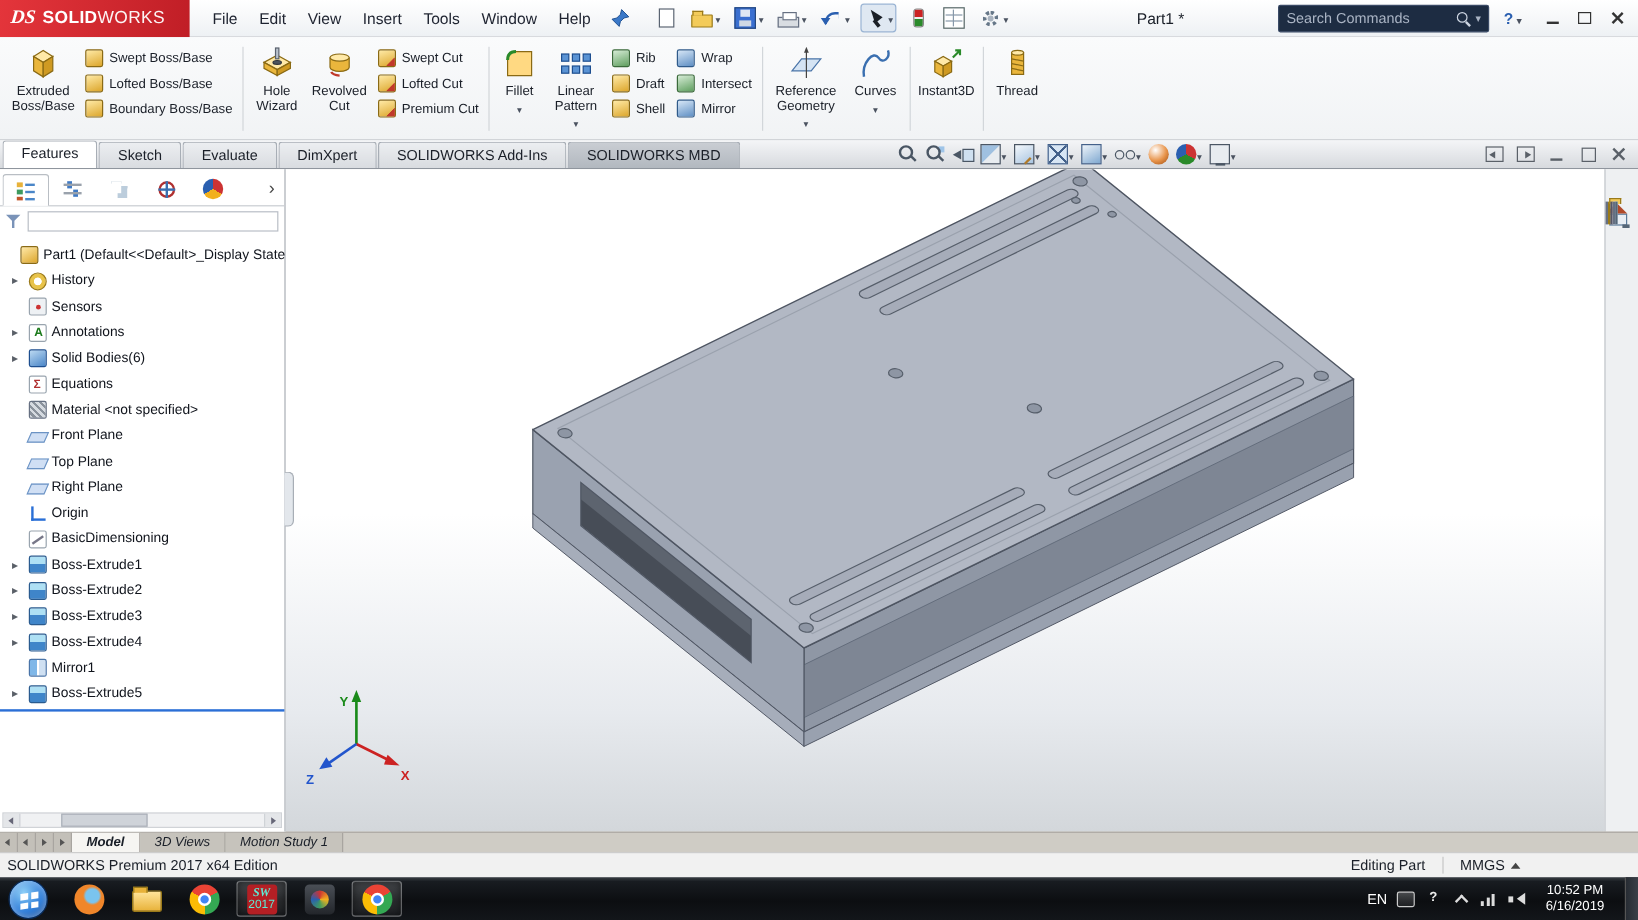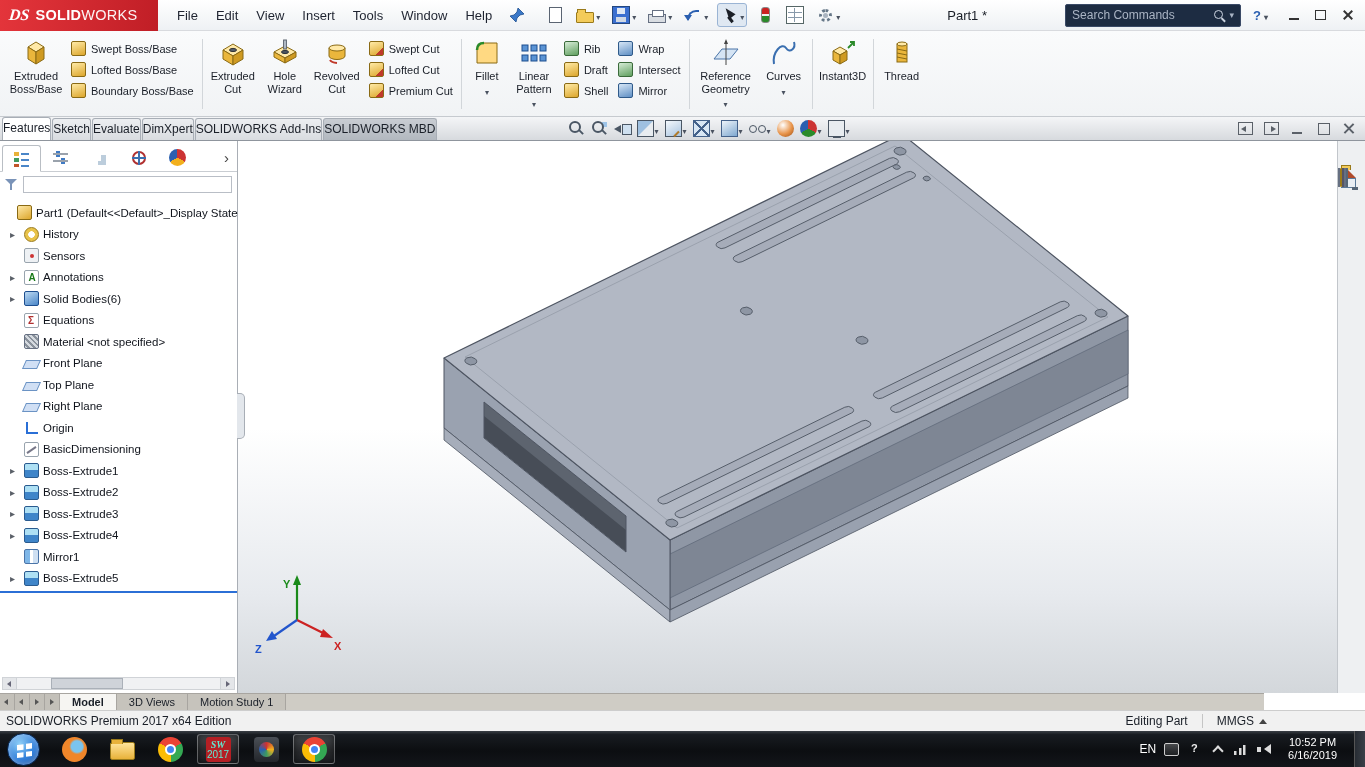--- a/index.html
+++ b/index.html
@@ -78,21 +78,21 @@
     background:linear-gradient(160deg,#ffeaa6,#dca62c); position:relative; }
   .sic.cut::after { content:""; position:absolute; right:0; bottom:0; width:7px; height:7px;
     background:linear-gradient(135deg,transparent 45%,#c0392b 50%); }
   .sic.g { background:linear-gradient(160deg,#d6ecd6,#5f9f5f); border-color:#3a6a3a; }
   .sic.b { background:linear-gradient(160deg,#d6e6f6,#5f8fc4); border-color:#2f5a8a; }
 
   
   #tabbar { position:absolute; top:117px; left:0; width:1365px; height:24px;
     background:linear-gradient(#f4f5f7,#d7dade); border-bottom:1px solid #8f959d;
     display:flex; align-items:flex-end; padding-left:2px; }
-  .rtab { height:22px; line-height:21px; padding:0 0; font-size:12px; color:#1a1f28; white-space:nowrap;
+  .rtab { height:22px; line-height:21px; padding:0 15px; font-size:12px; color:#1a1f28; white-space:nowrap;
     background:linear-gradient(#eceef1,#d9dce0); border:1px solid #a8aeb6; border-bottom:none; border-radius:3px 3px 0 0; margin-right:1px; }
   .rtab.active { background:#fff; height:23px; }
   .rtab.dark { background:linear-gradient(#c9cdd3,#b2b8bf); }
   .hud { display:flex; align-items:center; gap:2px; margin-left:128px; align-self:center; }
   .hudbtn { display:flex; align-items:center; gap:1px; padding:1px 2px; border-radius:2px; }
   .hic { width:17px; height:17px; position:relative; flex:none; }
   .hic.zoom-fit::before, .hic.zoom-area::before { content:""; position:absolute; left:1px; top:1px; width:8px; height:8px;
     border:2px solid #4a5664; border-radius:50%; }
   .hic.zoom-fit::after, .hic.zoom-area::after { content:""; position:absolute; left:10px; top:11px; width:6px; height:2px;
     background:#4a5664; transform:rotate(45deg); }
@@ -207,21 +207,21 @@
   .tp.file-explorer { height:13px; margin-top:9px; background:#f3cb5a; border:1px solid #9a7a1a; border-radius:1px; }
   .tp.file-explorer::before { content:""; position:absolute; top:-4px; left:0; width:8px; height:4px; background:#f3cb5a; border:1px solid #9a7a1a; border-bottom:none; }
   .tp.view-palette { background:linear-gradient(#9ecaf0 0 55%,#7aba6a 55%); border:1px solid #556; }
   .tp.appearances { border-radius:50%; background:radial-gradient(circle at 35% 30%,#fff,#e8823a 55%,#8a3a10); }
   .tp.custom-properties { background:#fff; border:1px solid #667082; }
   .tp.custom-properties::after { content:""; position:absolute; inset:3px; background:repeating-linear-gradient(#99a4ae 0 1.5px,transparent 1.5px 4.5px); }
   .tp.forum { height:13px; margin-top:4px; border:1.5px solid #567; background:#cfe4f4; }
   .tp.forum::after { content:""; position:absolute; left:5px; bottom:-4px; width:6px; height:3px; background:#567; }
 
   
-  #doc-tabs { position:absolute; top:693px; left:0; width:1264px; height:17px; background:#cfccc5; border-top:1px solid #a8a5a0; display:flex; align-items:stretch; }
+  #doc-tabs { position:absolute; top:693px; left:0; width:1365px; height:17px; background:#cfccc5; border-top:1px solid #a8a5a0; display:flex; align-items:stretch;font-style:italic; }
   .dt-nav { width:15px; background:#c3c0b9; border-right:1px solid #a8a5a0; position:relative; }
   .dt-nav.l::before { content:""; position:absolute; left:4px; top:5px; border-top:3px solid transparent; border-bottom:3px solid transparent; border-right:4px solid #555; }
   .dt-nav.r::before { content:""; position:absolute; left:5px; top:5px; border-top:3px solid transparent; border-bottom:3px solid transparent; border-left:4px solid #555; }
   .doc-tab { padding:0 12px; font-size:11px; display:flex; align-items:center; background:#c6c3bc; border-right:1px solid #a8a5a0; color:#1a1f28; white-space:nowrap; }
   .doc-tab.active { background:#f6f5f2; font-weight:bold; }
   #statusbar { position:absolute; top:710px; left:0; width:1365px; height:21px; background:#f1f1f1; border-top:1px solid #cdcdcd;
     display:flex; align-items:center; font-size:12px; color:#1a1f28; padding:0 6px; }
   .sb-right { margin-left:auto; display:flex; align-items:center; gap:14px; margin-right:92px; }
   .sb-sep { width:1px; height:14px; background:#c5c5c5; }
   .units { display:flex; align-items:center; gap:5px; }
@@ -364,31 +364,20 @@
     <span class="rb-small">
         <span class="sic"></span>
         <span>Lofted Boss/Base</span>
       </span>
     <span class="rb-small">
         <span class="sic"></span>
         <span>Boundary Boss/Base</span>
       </span>
   </div>
   <div class="rb-sep"></div>
-  <div class="rb-large w54">
-    <span class="rbi">
-        <svg viewBox="0 0 30 30">
-      <polygon points="5,12 15,6 25,12 15,18" fill="#ffe9a8" stroke="#8a6a14"></polygon>
-      <polygon points="5,12 15,18 15,27 5,21" fill="#eab63c" stroke="#8a6a14"></polygon>
-      <polygon points="25,12 15,18 15,27 25,21" fill="#cf9a22" stroke="#8a6a14"></polygon>
-      <ellipse cx="15" cy="12" rx="3.5" ry="1.6" fill="#555e6a" stroke="#333"></ellipse>
-        </svg>
-      </span>
-    <span class="rb-label">Extruded Cut</span>
-  </div>
   <div class="rb-large w50">
     <span class="rbi">
         <svg viewBox="0 0 30 30">
       <polygon points="4,14 15,8 26,14 15,20" fill="#ffe9a8" stroke="#8a6a14"></polygon>
       <polygon points="4,14 15,20 15,25 4,19" fill="#eab63c" stroke="#8a6a14"></polygon>
       <polygon points="26,14 15,20 15,25 26,19" fill="#cf9a22" stroke="#8a6a14"></polygon>
       <ellipse cx="15" cy="14" rx="3.5" ry="1.6" fill="#4c545e" stroke="#2e343c"></ellipse>
       <rect x="13.6" y="2" width="2.8" height="9" fill="#b9c2cc" stroke="#5a626e"></rect>
         </svg>
       </span>

